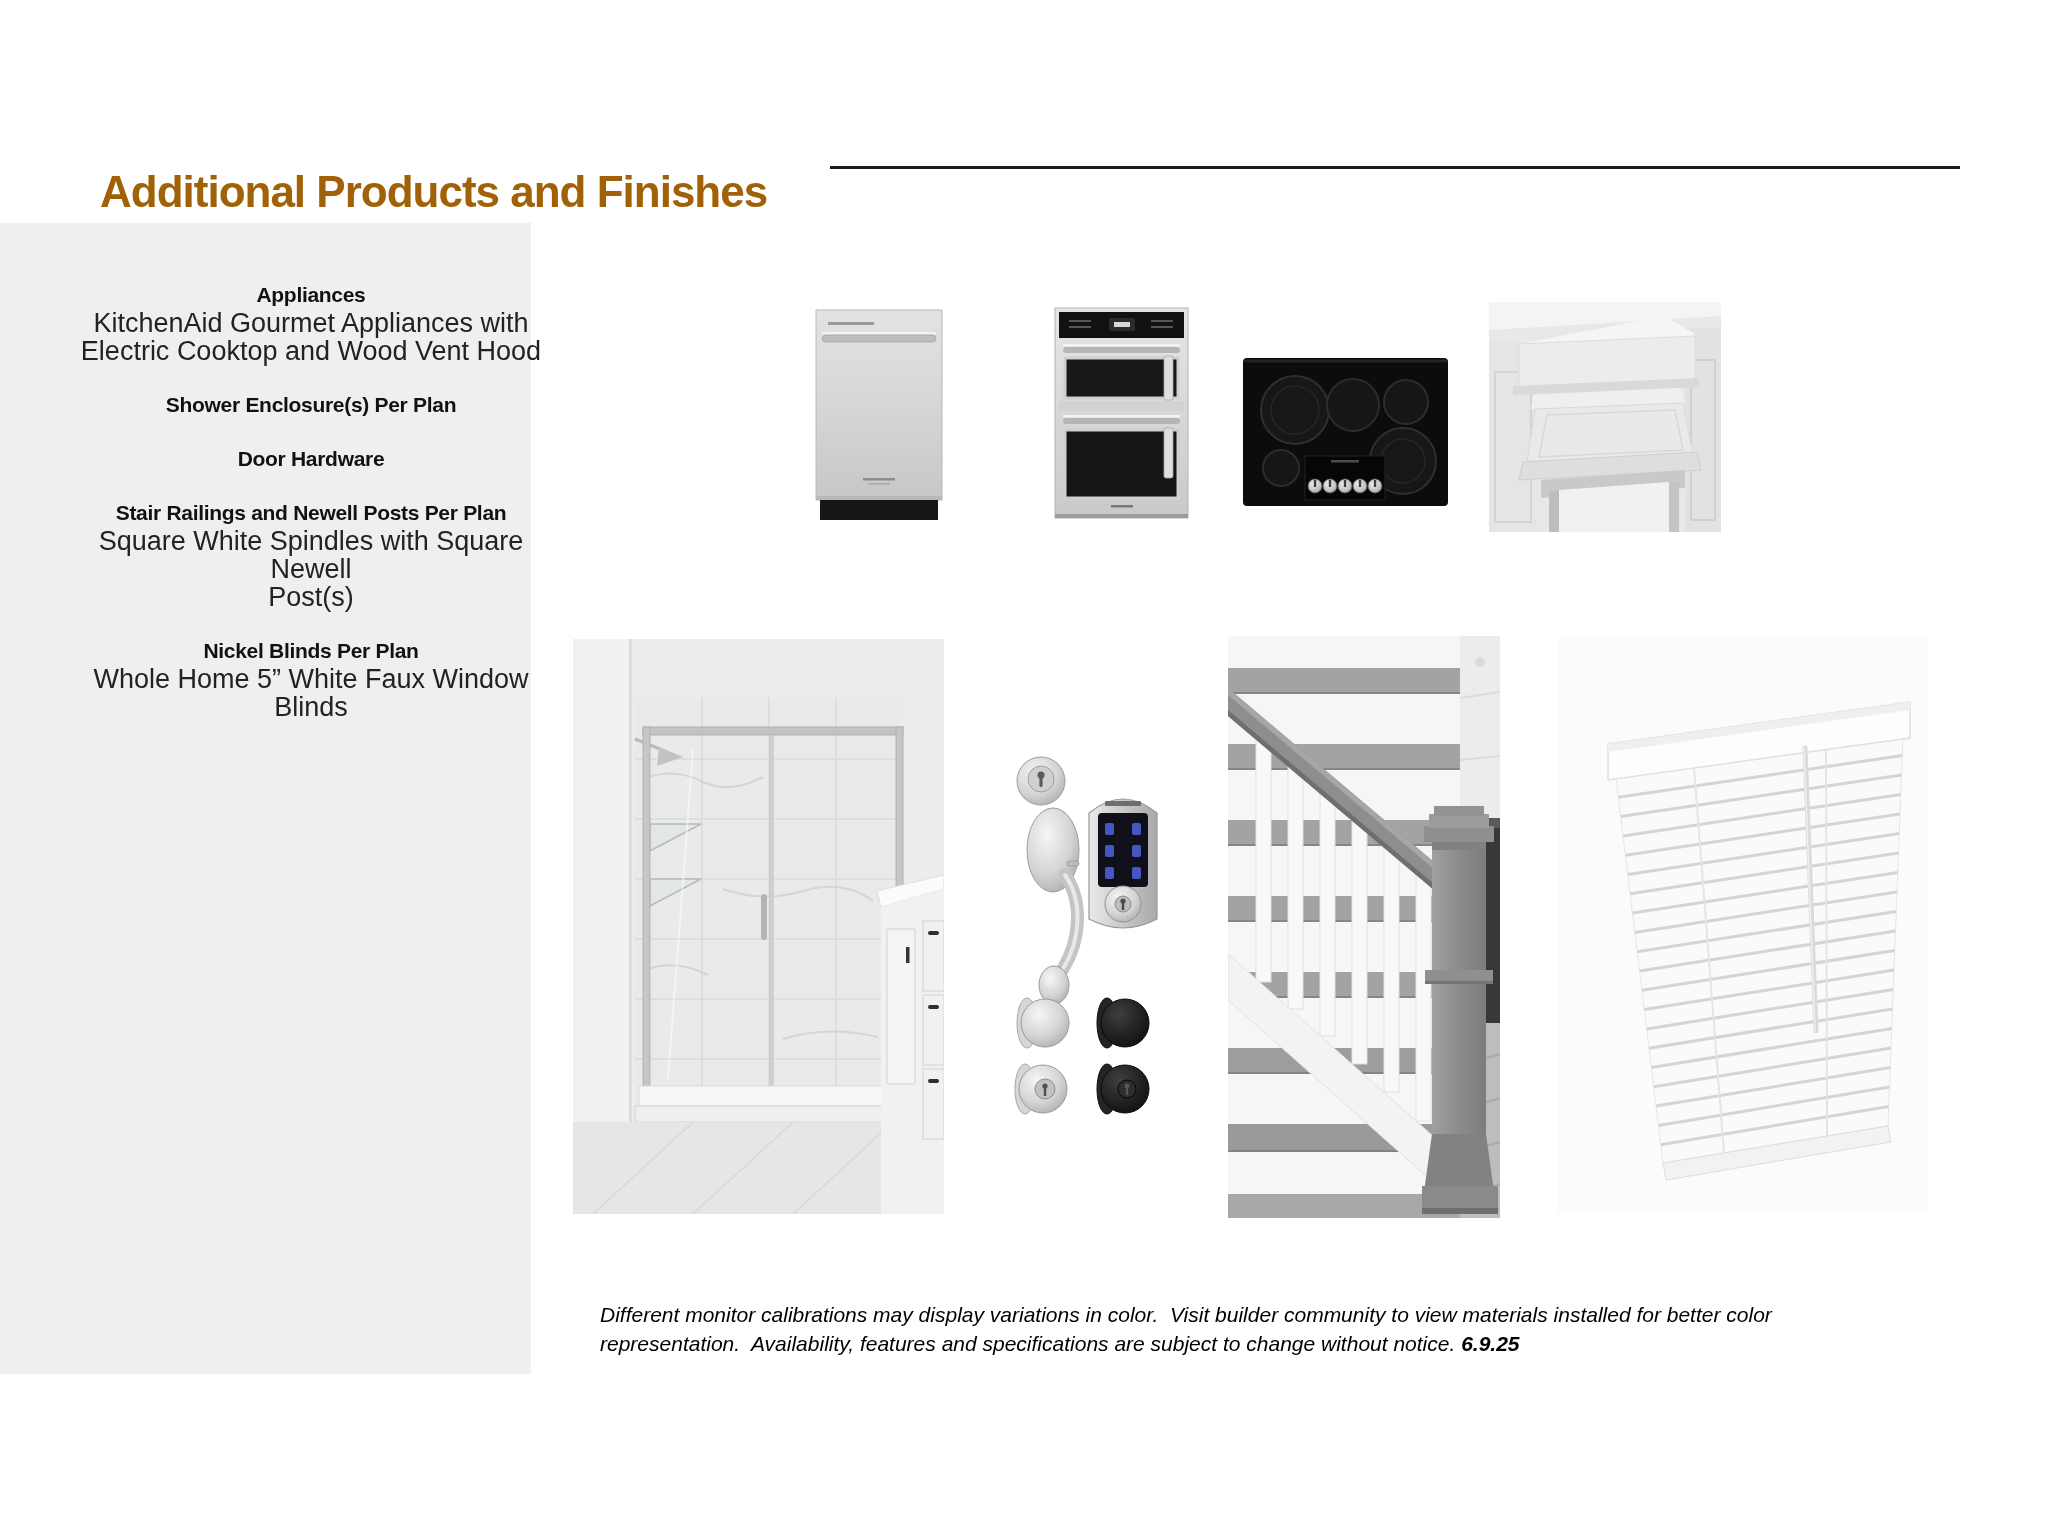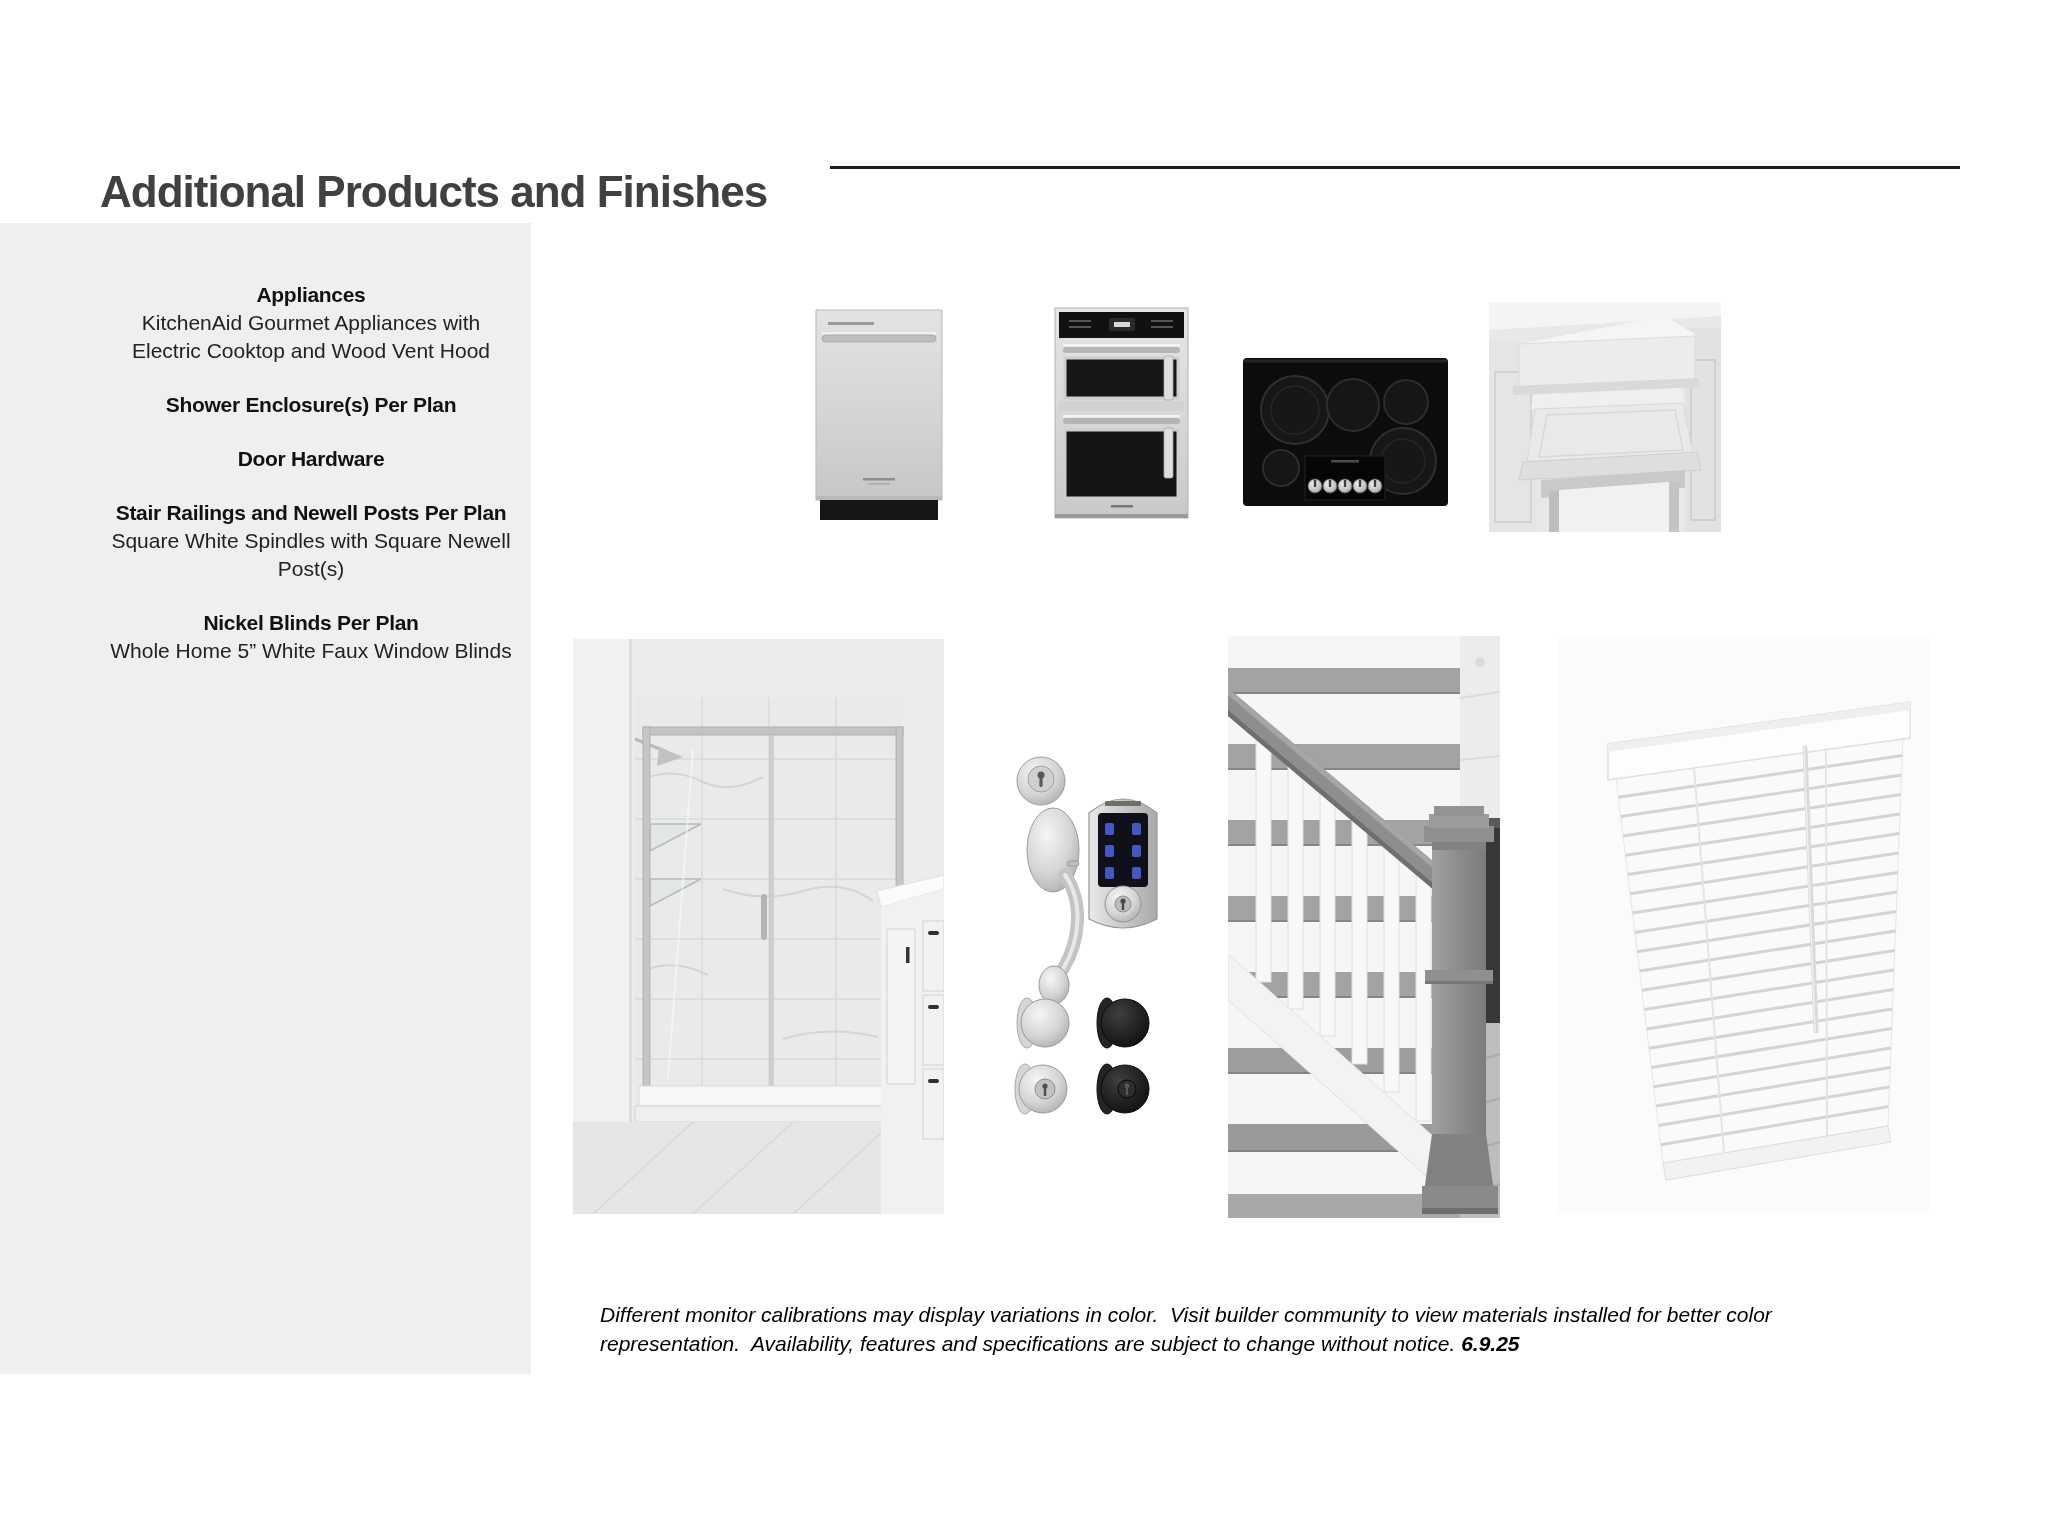--- a/index.html
+++ b/index.html
@@ -1,29 +1,29 @@
 <!DOCTYPE html>
 <html><head>
 <meta charset="utf-8">
 <style>
   html,body{margin:0;padding:0;background:#ffffff;}
   body{width:2048px;height:1536px;position:relative;overflow:hidden;
        font-family:"Liberation Sans", sans-serif;color:#1a1a1a;}
   .page{position:absolute;inset:0;background:#ffffff;}
 
   .page-title{position:absolute;left:100px;top:138px;font-size:44px;font-weight:bold;
-              letter-spacing:-1px;color:#404040;white-space:nowrap;}
+              letter-spacing:-1px;color:#a16207;white-space:nowrap;}
   .title-rule{position:absolute;left:830px;top:166px;width:1130px;height:3px;background:#1c1c1c;}
 
   .sidebar{position:absolute;left:0;top:223px;width:531px;height:1151px;background:#efefef;}
   .sidebar-inner{position:absolute;left:76px;top:58px;width:470px;text-align:center;}
   .spec-section{margin:0 0 26px 0;}
   .spec-heading{font-size:21px;line-height:28px;font-weight:bold;margin:0;
                 letter-spacing:-0.3px;color:#111;white-space:nowrap;}
-  .spec-body{font-size:21px;line-height:28px;margin:0;color:#222;white-space:pre-line;}
+  .spec-body{font-size:27px;line-height:28px;margin:0;color:#222;white-space:pre-line;}
 
   .footer{position:absolute;left:600px;top:1300px;width:1300px;font-size:21px;
           line-height:29px;color:#000000;white-space:pre-wrap;margin:0;font-style:italic;}
   .footer strong{font-weight:bold;}
 
   .fig{position:absolute;}
   .fig svg{display:block;width:100%;height:100%;}
   .fig-dishwasher{left:806px;top:302px;width:146px;height:226px;}
   .fig-walloven{left:1047px;top:302px;width:149px;height:222px;}
   .fig-cooktop{left:1243px;top:358px;width:205px;height:148px;}

